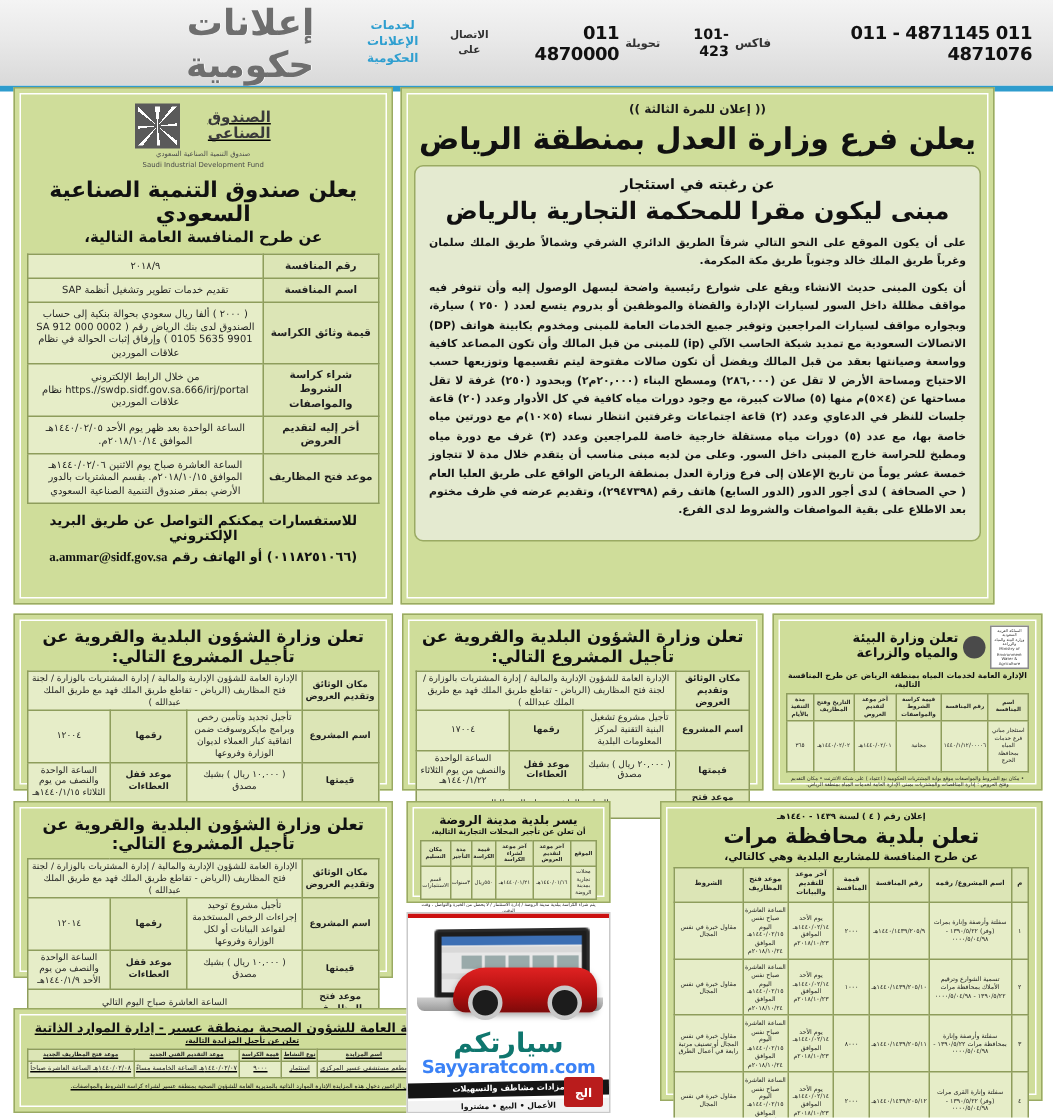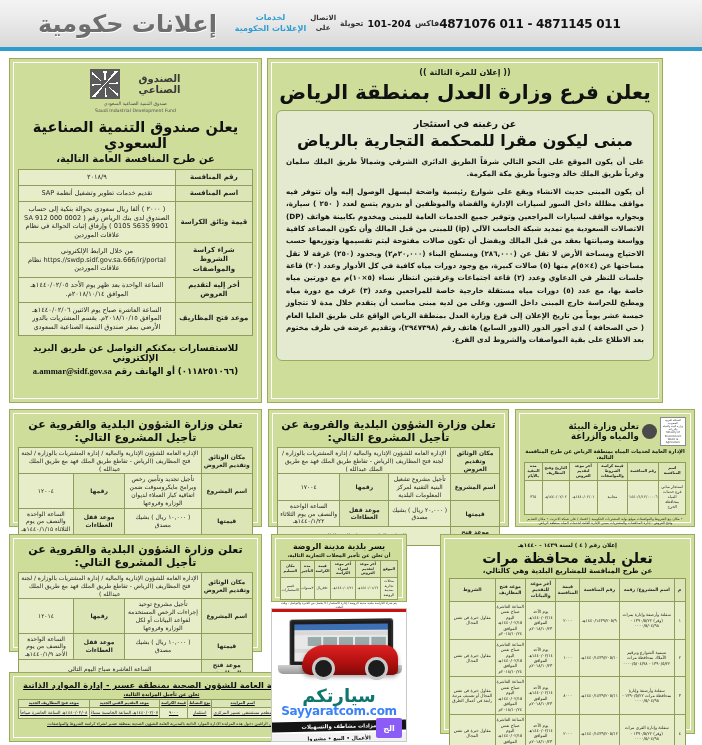--- a/index.html
+++ b/index.html
@@ -7,21 +7,21 @@
     width: 702px; height: 745px;
     background: #ffffff;
     font-family: "DejaVu Sans", "Liberation Sans", sans-serif;
     overflow: hidden;
     position: relative;
   }
   .page { width: 702px; height: 745px; position: relative; background:#fff; }
 
   
   .masthead {
-    height: 47px;
+    height: 57px;
     background: linear-gradient(to bottom, #f4f4f4 0%, #e9e9e9 45%, #d9d9d9 100%);
     display: flex; flex-direction: row-reverse;
     align-items: center;
     padding: 0 14px 0 10px;
     position: relative;
   }
   .masthead-title {
     font-size: 24px; font-weight: bold; color: #6e6e6e;
     letter-spacing: 1px;
     text-shadow: 0.5px 0.5px 0 #fff;
@@ -64,21 +64,21 @@
     vertical-align: middle;
     line-height:1.3;
   }
   table.gt td.lbl { background:#dce5b6; font-weight:bold; font-size:6px; }
   table.gt th { background:#dce5b6; font-weight:bold; font-size:5.6px; }
 
   
   #sidf { left: 9px; top: 58px; width: 253px; height: 345px; }
   .sidf-logo {
     display:flex; flex-direction: row-reverse; align-items:center; justify-content:center;
-    gap:18px; margin: 3px 0 2px;
+    gap:18px; margin: 3px 0 2px; text-decoration: underline;
   }
   .sidf-mark {
     width: 30px; height: 30px; background:#5a5a5a; position:relative; flex:none;
     display:flex;align-items:center;justify-content:center;
   }
   .sidf-mark::before{
     content:""; position:absolute; width:26px;height:26px;
     background:
       conic-gradient(from 0deg, #fff 0 8deg, #5a5a5a 8deg 37deg, #fff 37deg 45deg, #5a5a5a 45deg 82deg,
       #fff 82deg 90deg, #5a5a5a 90deg 127deg, #fff 127deg 135deg, #5a5a5a 135deg 172deg,
@@ -187,42 +187,43 @@
   .sy-en { font-size:12px; font-weight:bold; color:#3b82f6; letter-spacing:-0.3px; margin-top:-2px;}
   .sy-ribbon {
     margin-top:3px; background:#151515; color:#fff; font-size:5.4px; font-weight:bold;
     text-align:center; padding:2px 0; transform: rotate(-1.2deg);
   }
   .sy-ribbon2 {
     margin-top:2px; background:#f2f2f2; color:#111; font-size:5.2px; font-weight:bold;
     text-align:center; padding:2px 0; transform: rotate(-1deg);
   }
   .sy-badge{
-    position:absolute; right:4px; bottom:3px; width:26px;height:20px;background:#8b5cf6;
+    position:absolute; right:4px; bottom:3px; width:26px;height:20px;background:#b91c1c;
     color:#fff; font-size:8px; font-weight:bold; display:flex;align-items:center;justify-content:center;
     border-radius:2px;
   }
 </style>
 </head>
 <body>
 
 <div class="page">
 
   <div class="masthead">
     <div class="masthead-title">إعلانات حكومية</div>
     <div class="head-svc">
       <div>لخدمات</div>
       <div>الإعلانات الحكومية</div>
     </div>
     <div class="head-call">
       <div>الاتصال</div>
       <div>على</div>
     </div>
+    <div class="head-num">011 4870000</div>
     <div class="head-lbl">تحويلة</div>
-    <div class="head-ext">101-204</div>
+    <div class="head-ext">101-423</div>
     <div class="head-fax">فاكس</div>
     <div class="head-num2">011 4871145 - 011 4871076</div>
   </div>
   <div class="blue-rule"></div>
 
   <div class="adbox" id="sidf">
     <div class="adbox-inner">
       <div class="sidf-logo">
         <div class="sidf-mark"></div>
         <div>

